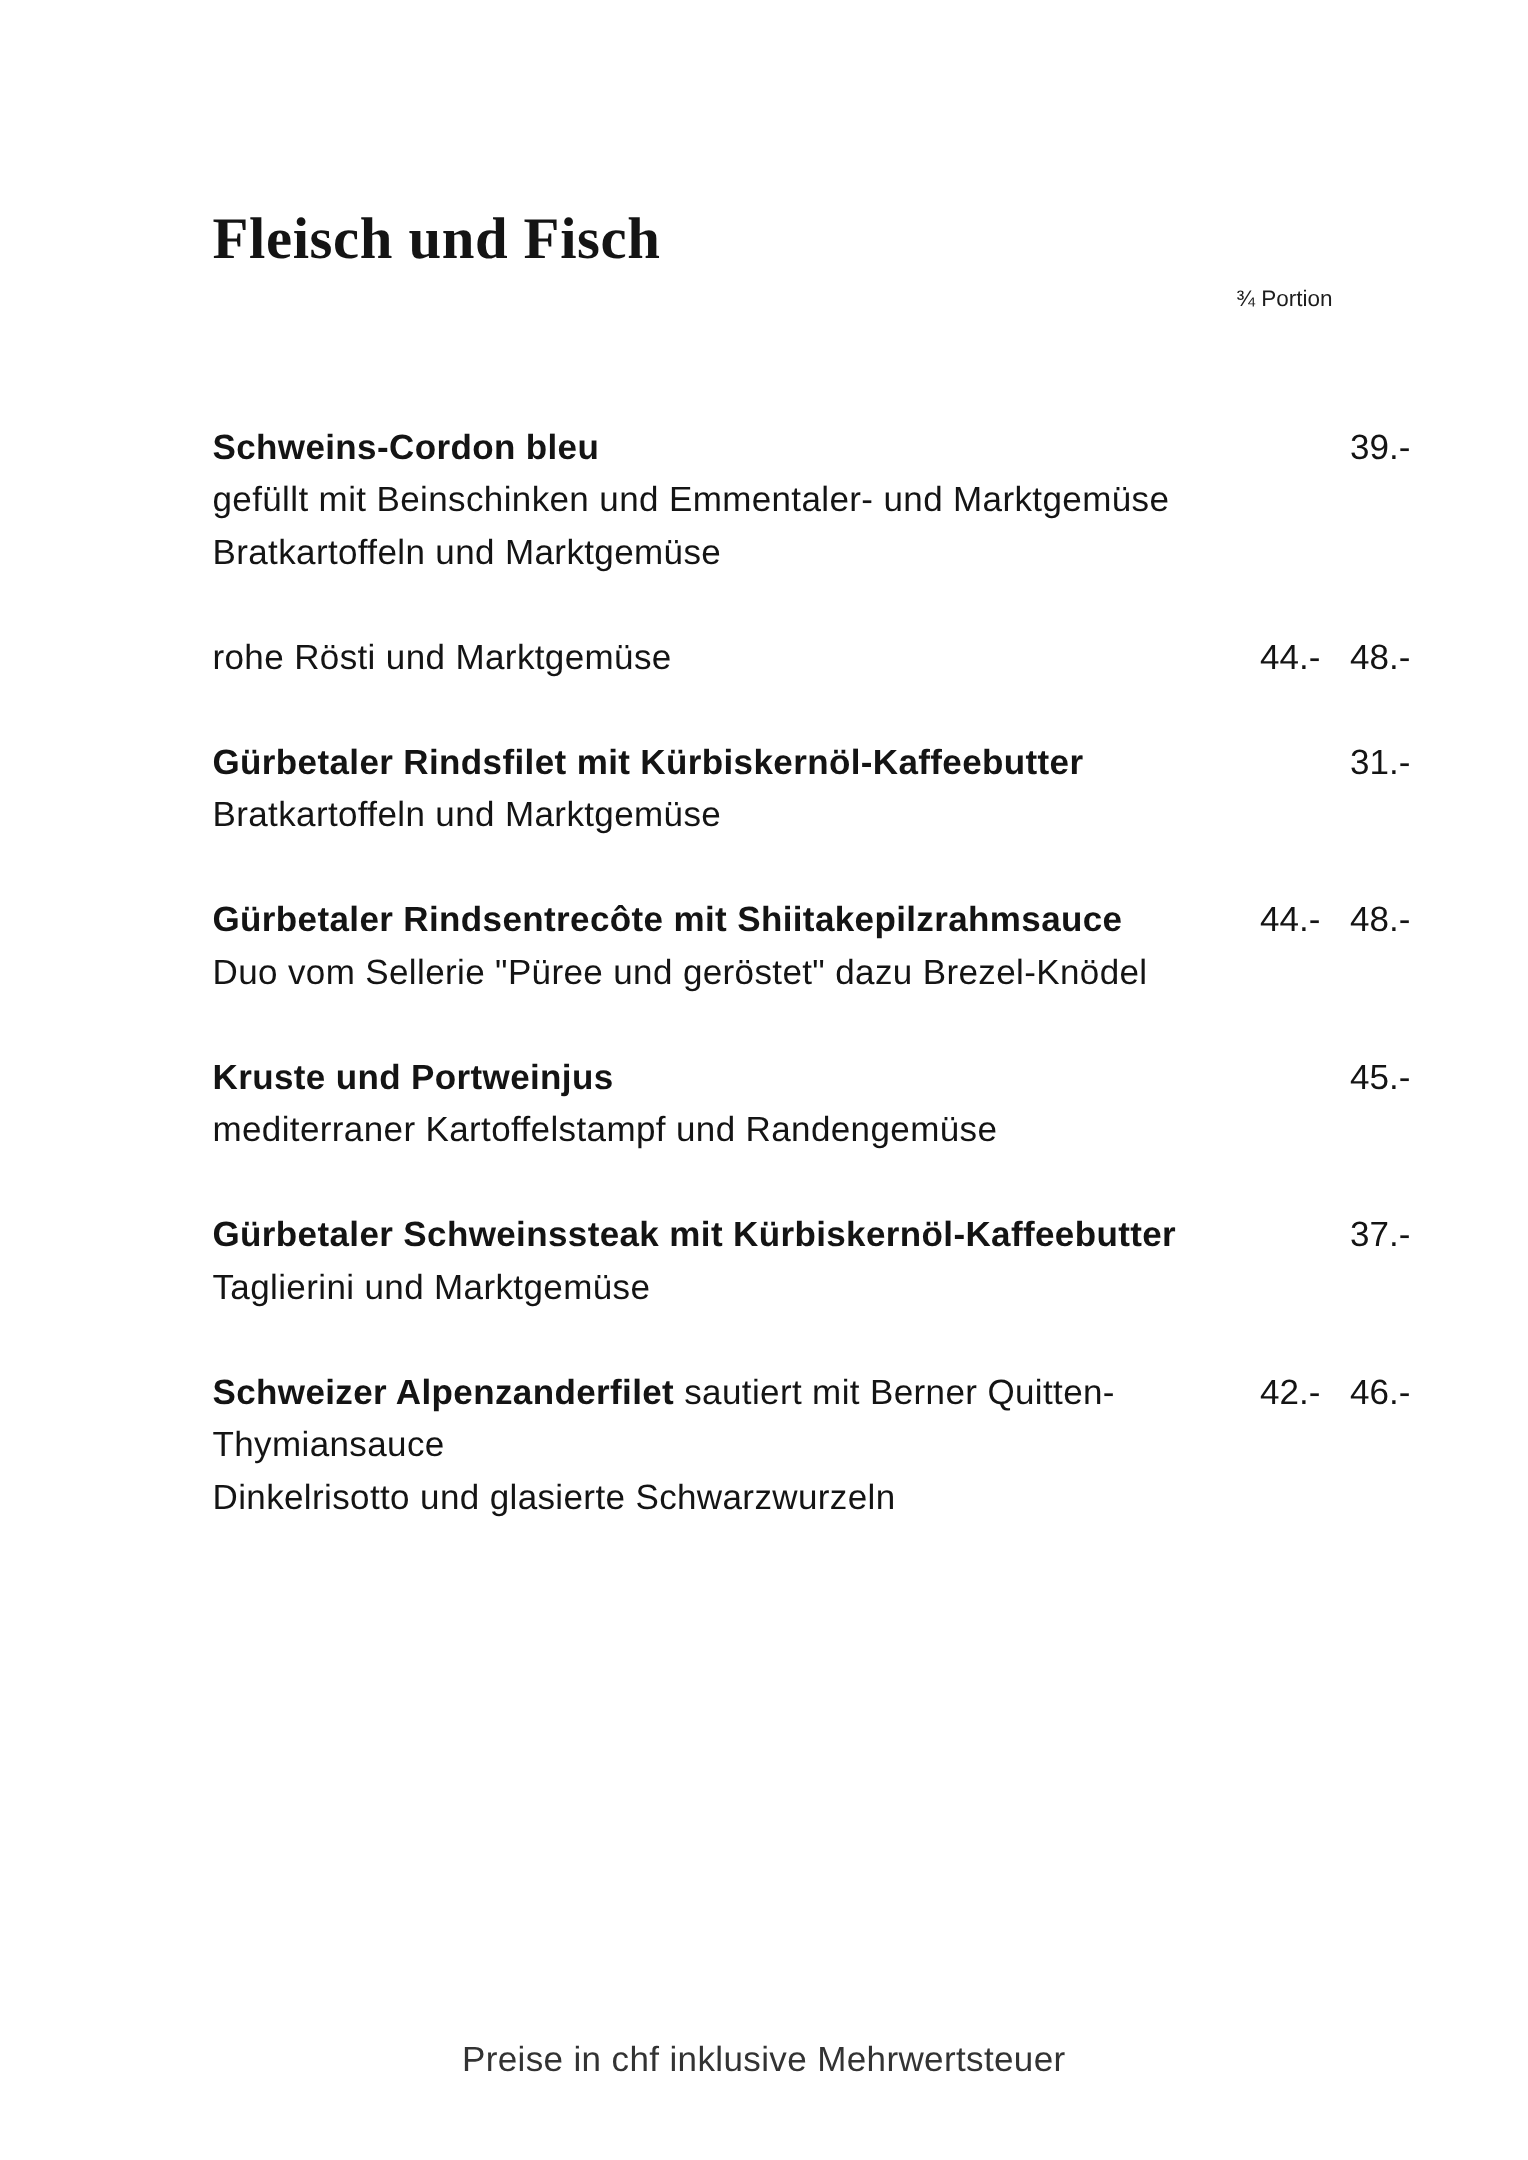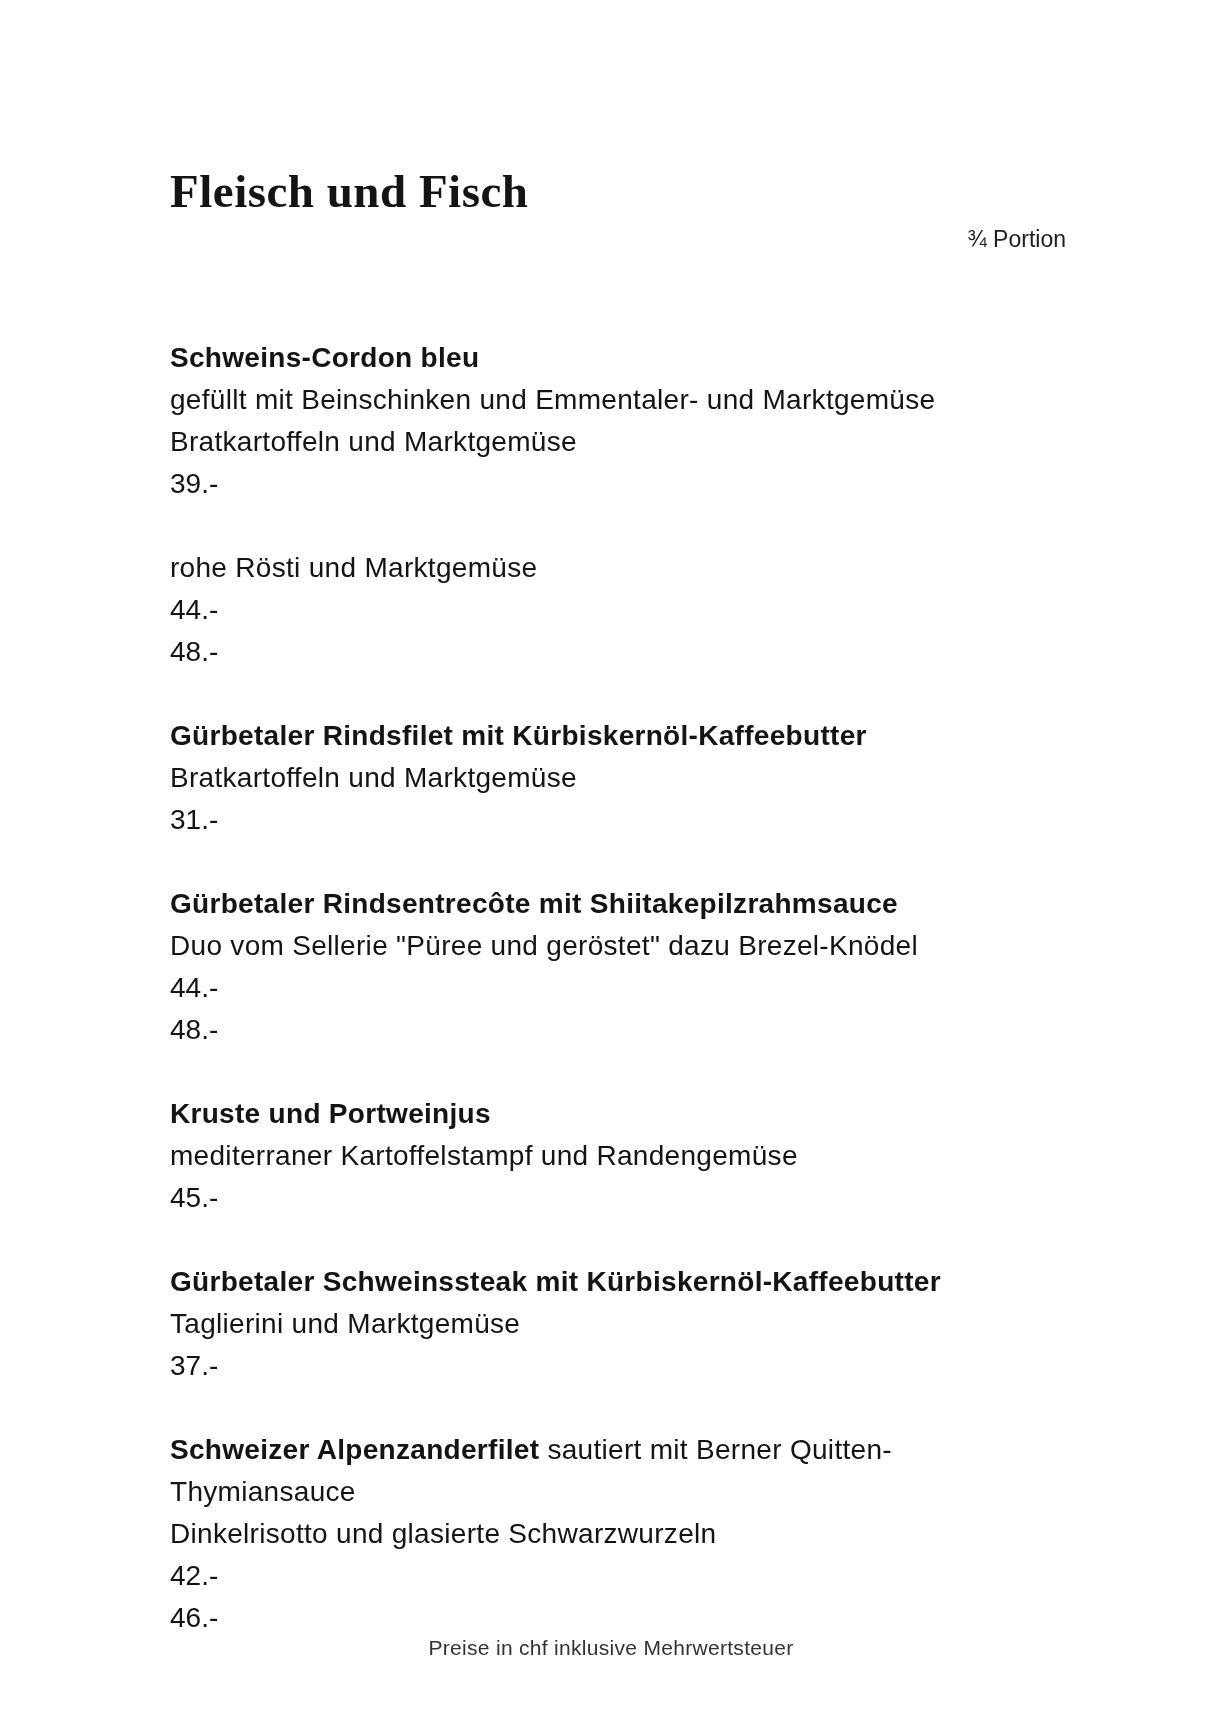--- a/index.html
+++ b/index.html
@@ -33,32 +33,31 @@
     align-items: flex-start;
   }
   .portion-row .spacer { flex: 1; }
   .portion-cell {
     width: 72px;
     display: flex;
     justify-content: flex-end;
     padding-right: 14px;
   }
   .portion-label {
-    font-size: 23px;
+    font-size: 18px;
     line-height: 28px;
     white-space: nowrap;
     color: #1d1d1d;
   }
   .portion-row .col2 { width: 73px; }
   .menu-items { margin-top: 84px; }
   .item-row {
     display: flex;
     align-items: flex-start;
     margin-bottom: 42px;
-    flex-direction: column;
   }
   .item-text { flex: 1; min-width: 0; }
   .item-line {
     font-size: 28px;
     line-height: 42px;
     letter-spacing: 0.3px;
     white-space: nowrap;
   }
   .seg { font-weight: normal; }
   .seg.bold { font-weight: bold; }
@@ -68,21 +67,21 @@
     white-space: nowrap;
   }
   .price.col1 { width: 72px; }
   .price.col2 { width: 73px; }
   .page-footer {
     position: absolute;
     left: 0;
     top: 1632px;
     width: 1222px;
     text-align: center;
-    font-size: 21px;
+    font-size: 28px;
     line-height: 32px;
     letter-spacing: 0.3px;
     color: #333333;
   }
 </style>
 </head>
 <body>
 
 <div class="page">
   <div class="content">

